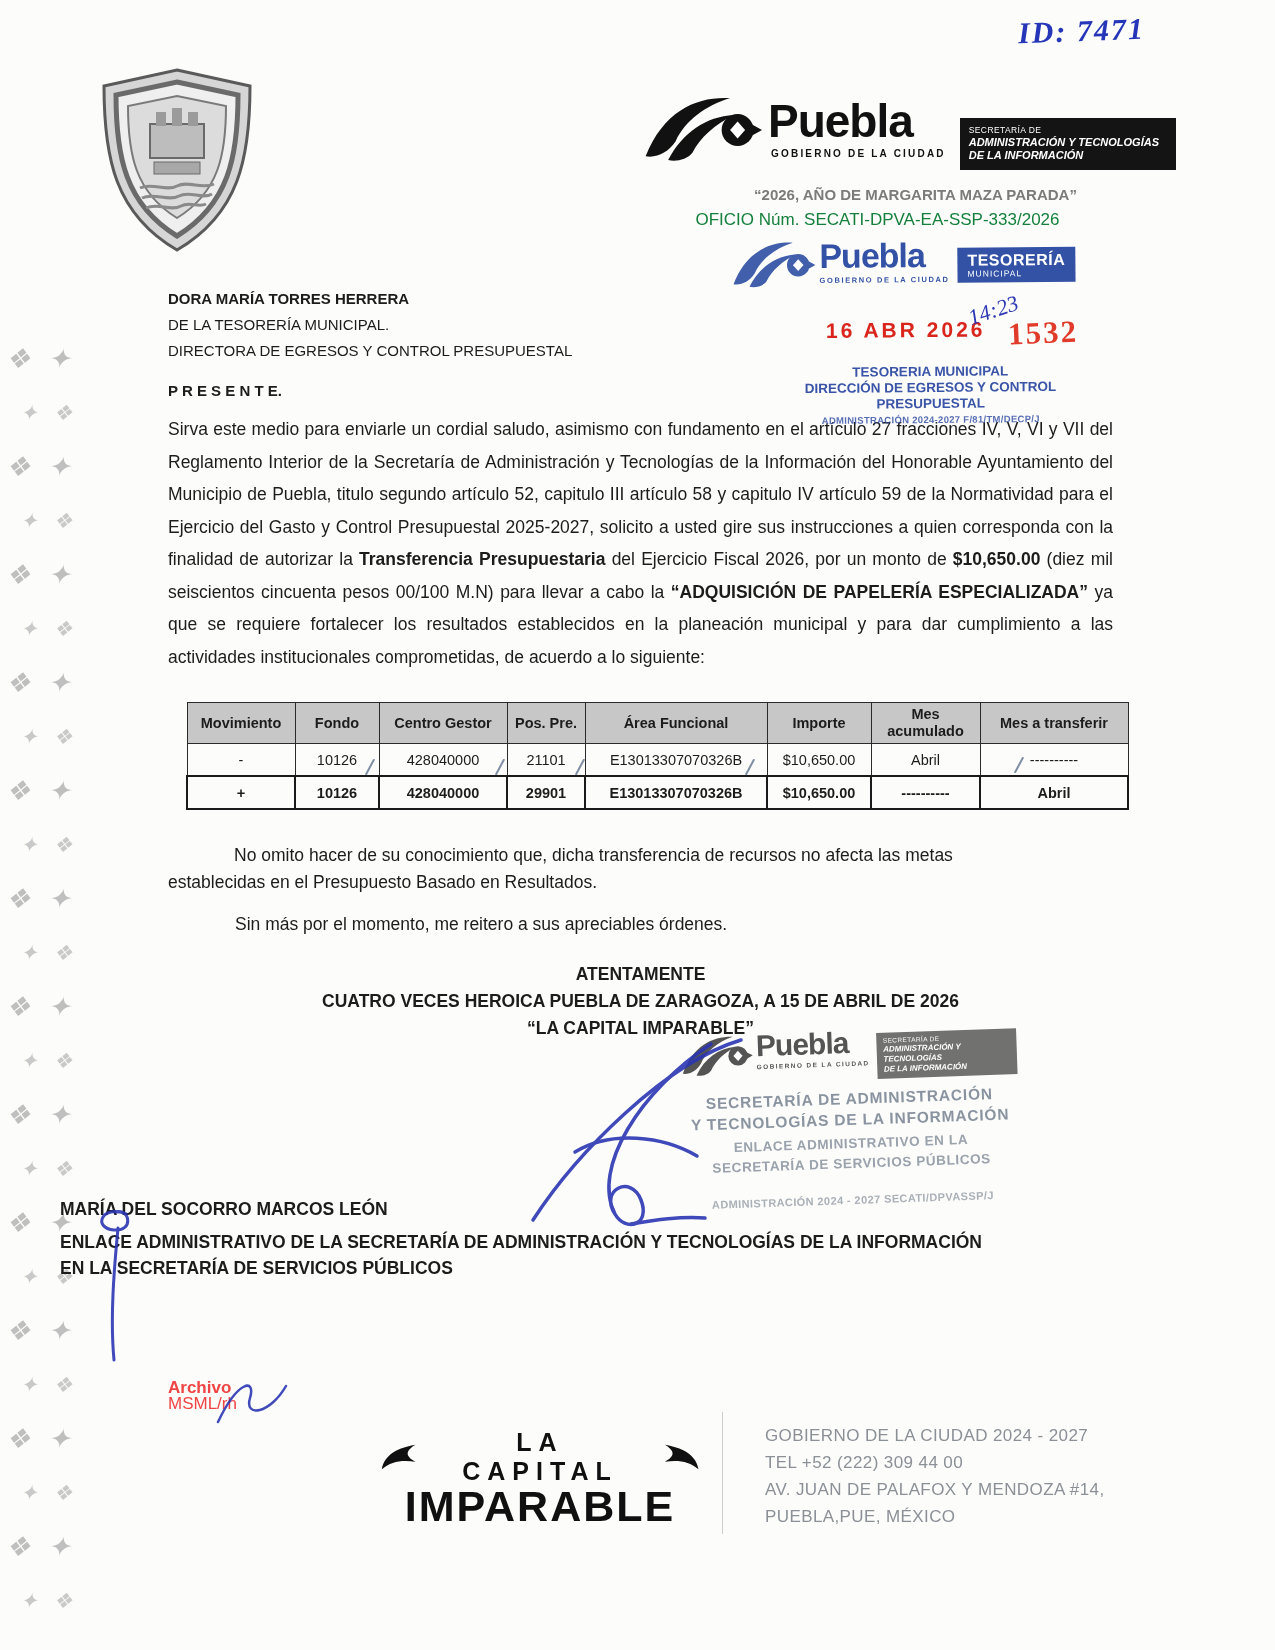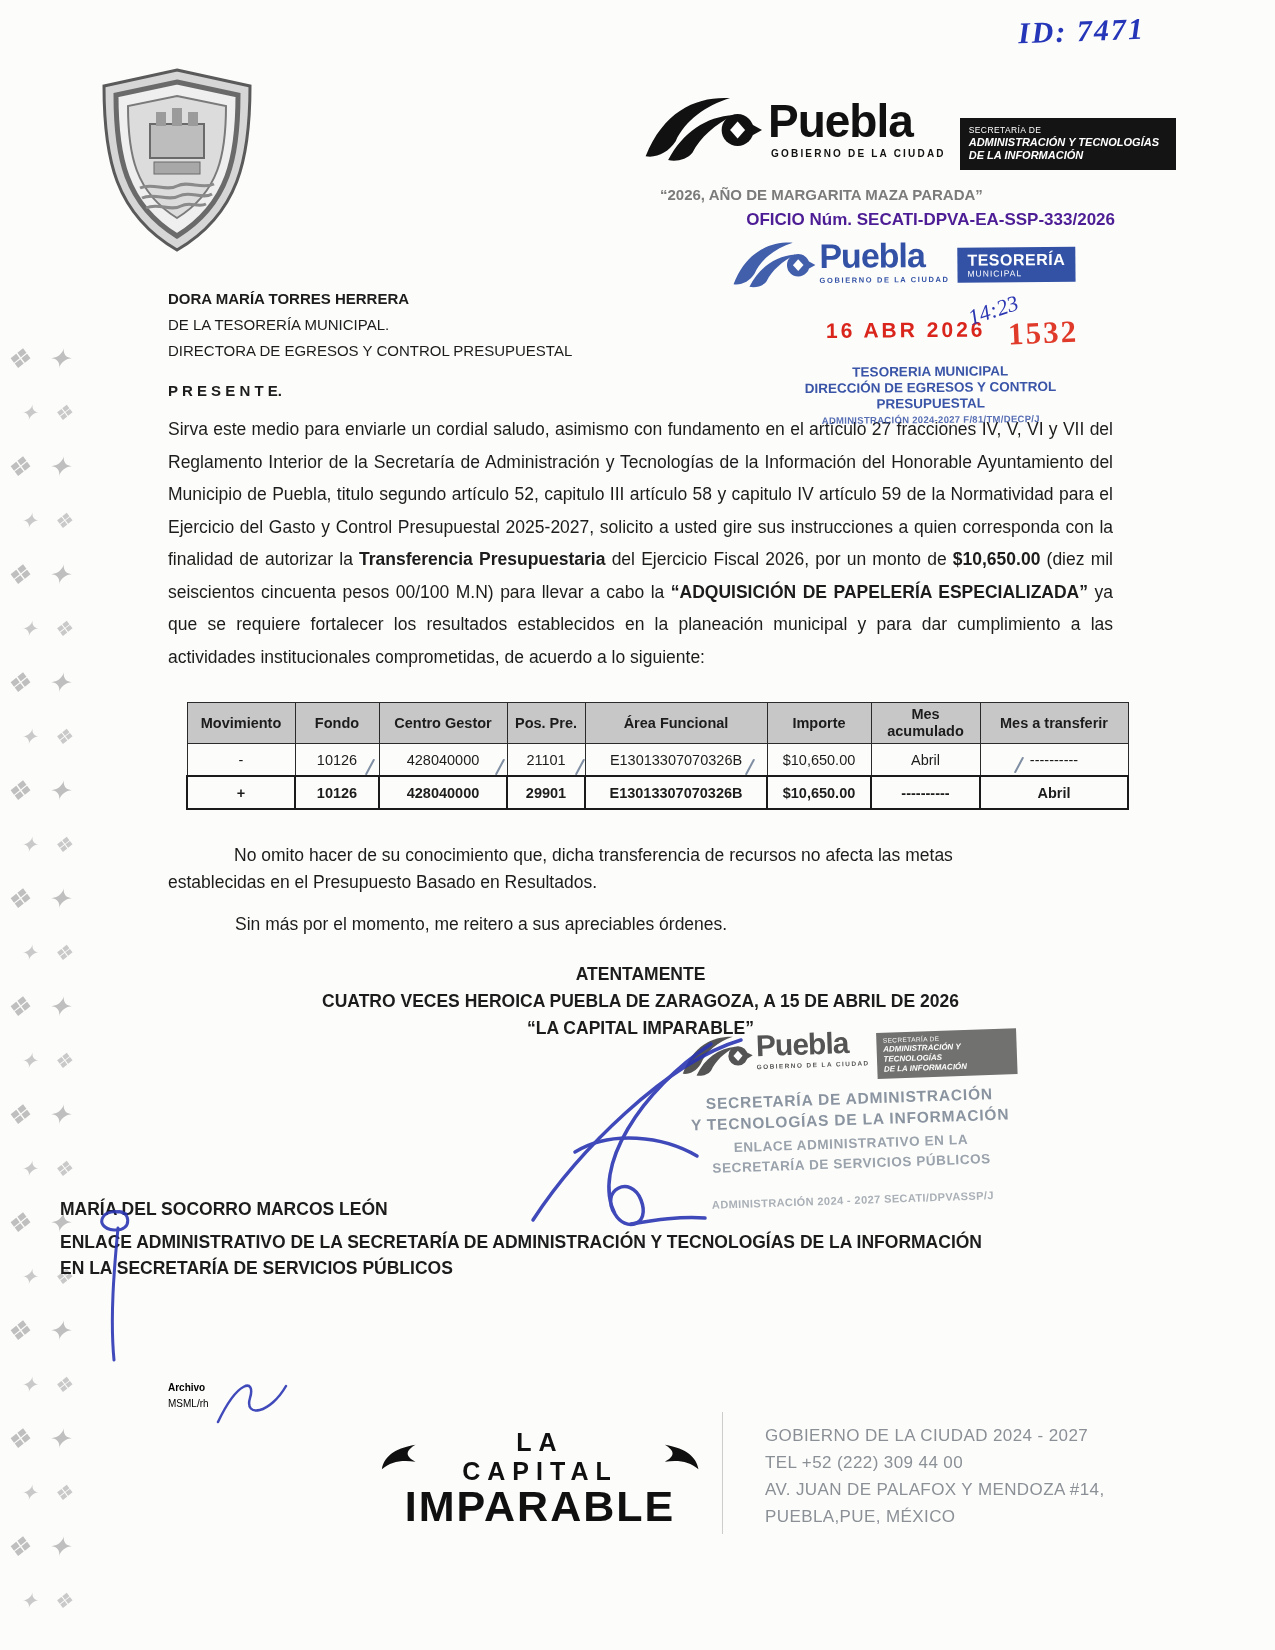--- a/index.html
+++ b/index.html
@@ -25,24 +25,24 @@
   .brandbox .b2,.brandbox .b3{font-size:11px;font-weight:bold;font-style:italic;}
 
   
   .header-brand{position:absolute;left:640px;top:92px;width:540px;}
   .header-brand .plogo{width:122px;height:76px;color:#111;}
   .header-brand .wtxt{margin-left:6px;margin-top:6px;color:#111;}
   .header-brand .wordmark{font-size:46px;}
   .header-brand .tagline{font-size:10px;margin-top:4px;margin-left:3px;color:#111;}
   .header-brand .brandbox{margin-left:14px;margin-top:26px;width:198px;}
 
-  .year-legend{position:absolute;left:660px;top:186px;width:415px;text-align:left;
+  .year-legend{position:absolute;left:708px;top:186px;width:415px;text-align:center;
                color:#7b7b7b;font-weight:bold;font-size:15px;}
-  .oficio-num{position:absolute;left:640px;top:210px;width:475px;text-align:right;
-              font-weight:bold;font-size:17px;color:#4c1d95;}
+  .oficio-num{position:absolute;left:640px;top:210px;width:475px;text-align:center;
+              font-weight:normal;font-size:17px;color:#15803d;}
 
   
   .t-stamp{position:absolute;left:730px;top:236px;width:400px;z-index:5;transform:rotate(-.5deg);}
   .t-stamp .plogo{width:86px;height:56px;color:#3352a6;opacity:.92;}
   .t-stamp .wtxt{margin-left:4px;margin-top:2px;color:#3352a6;}
   .t-stamp .wordmark{font-size:34px;}
   .t-stamp .tagline{font-size:7.5px;margin-top:3px;letter-spacing:1.6px;color:#3352a6;}
   .t-box{background:#3352a6;color:#fff;margin-left:8px;margin-top:12px;padding:4px 10px;line-height:1.1;}
   .t-box .tb1{font-size:16px;font-weight:bold;letter-spacing:.5px;}
   .t-box .tb2{font-size:8.5px;letter-spacing:1px;}
@@ -100,21 +100,21 @@
   .signature{position:absolute;left:515px;top:1028px;z-index:6;}
   .margin-squiggle{position:absolute;left:82px;top:1200px;z-index:6;}
   .archivo-squiggle{position:absolute;left:212px;top:1372px;z-index:6;}
 
   
   .signer{position:absolute;left:60px;top:1196px;width:1160px;
           font-weight:bold;font-size:17.5px;line-height:26px;z-index:4;}
   .signer .t1{margin-top:7px;}
 
   
-  .archivo{position:absolute;left:168px;top:1380px;font-size:10px;line-height:16px;color:#000000;}
+  .archivo{position:absolute;left:168px;top:1380px;font-size:17px;line-height:16px;color:#ef4444;}
   .archivo .a1{font-weight:bold;}
   .capital-logo{position:absolute;left:380px;top:1428px;width:320px;text-align:center;color:#101010;}
   .capital-top{display:flex;align-items:center;justify-content:center;gap:22px;}
   .capital-l1{font-weight:bold;font-size:25px;letter-spacing:7px;}
   .capital-l2{font-weight:bold;font-size:43px;letter-spacing:2px;margin-top:-4px;}
   .footer-divider{position:absolute;left:722px;top:1412px;width:1px;height:122px;background:#cdcdcd;}
   .footer-address{position:absolute;left:765px;top:1422px;color:#8b9097;font-size:17px;
                   line-height:27px;letter-spacing:.4px;}
 
   .handwritten-id{position:absolute;left:1018px;top:14px;color:#2636b8;

